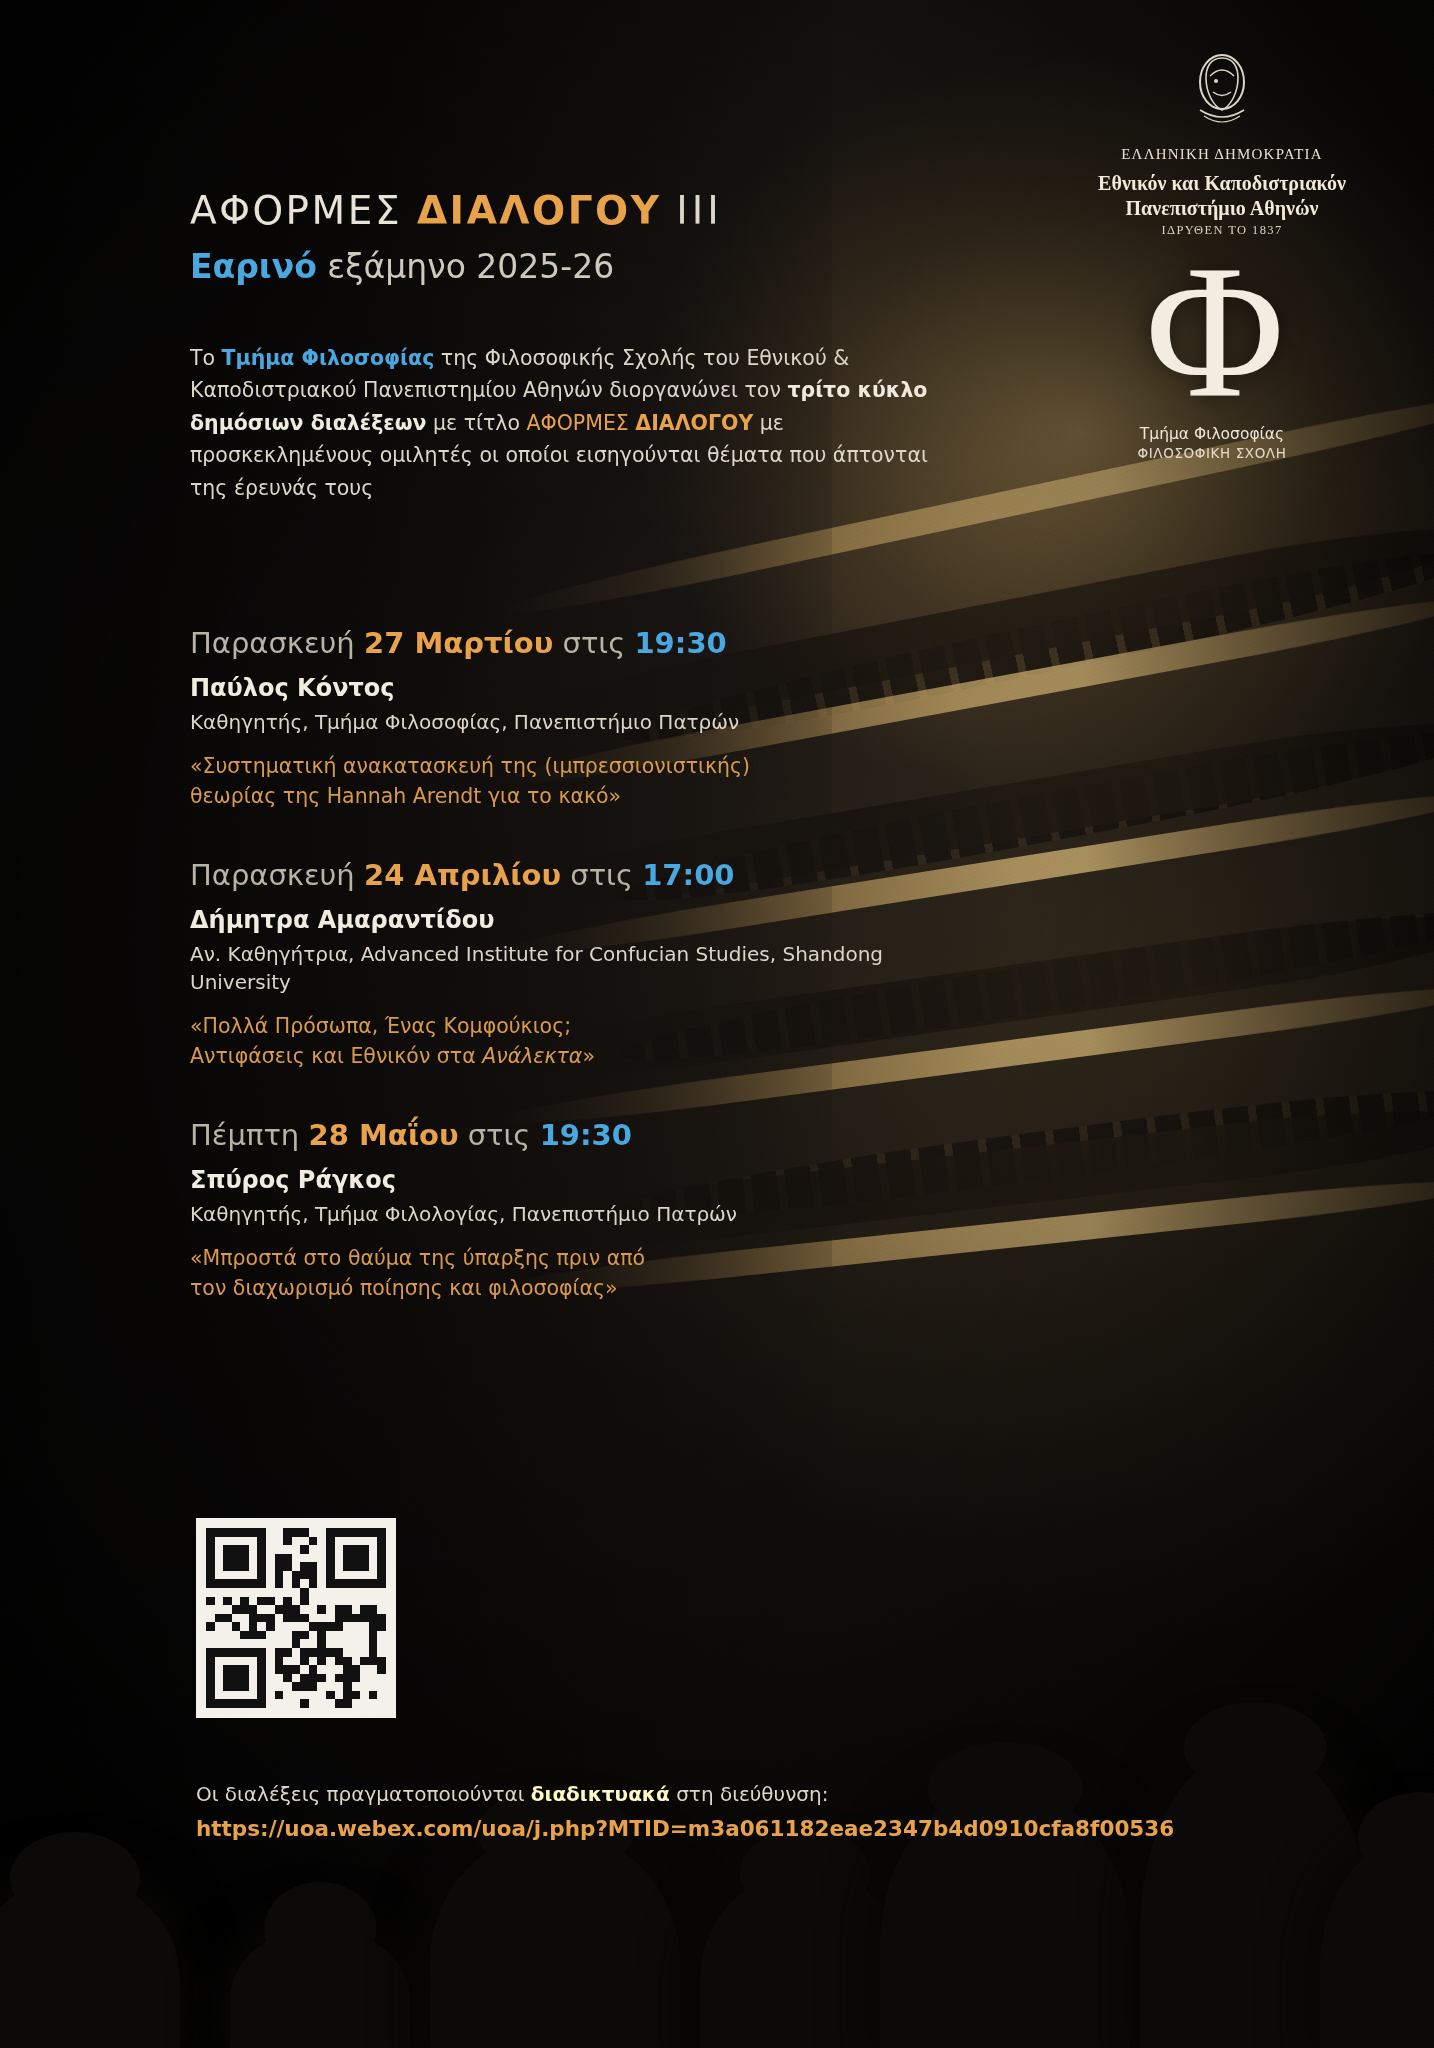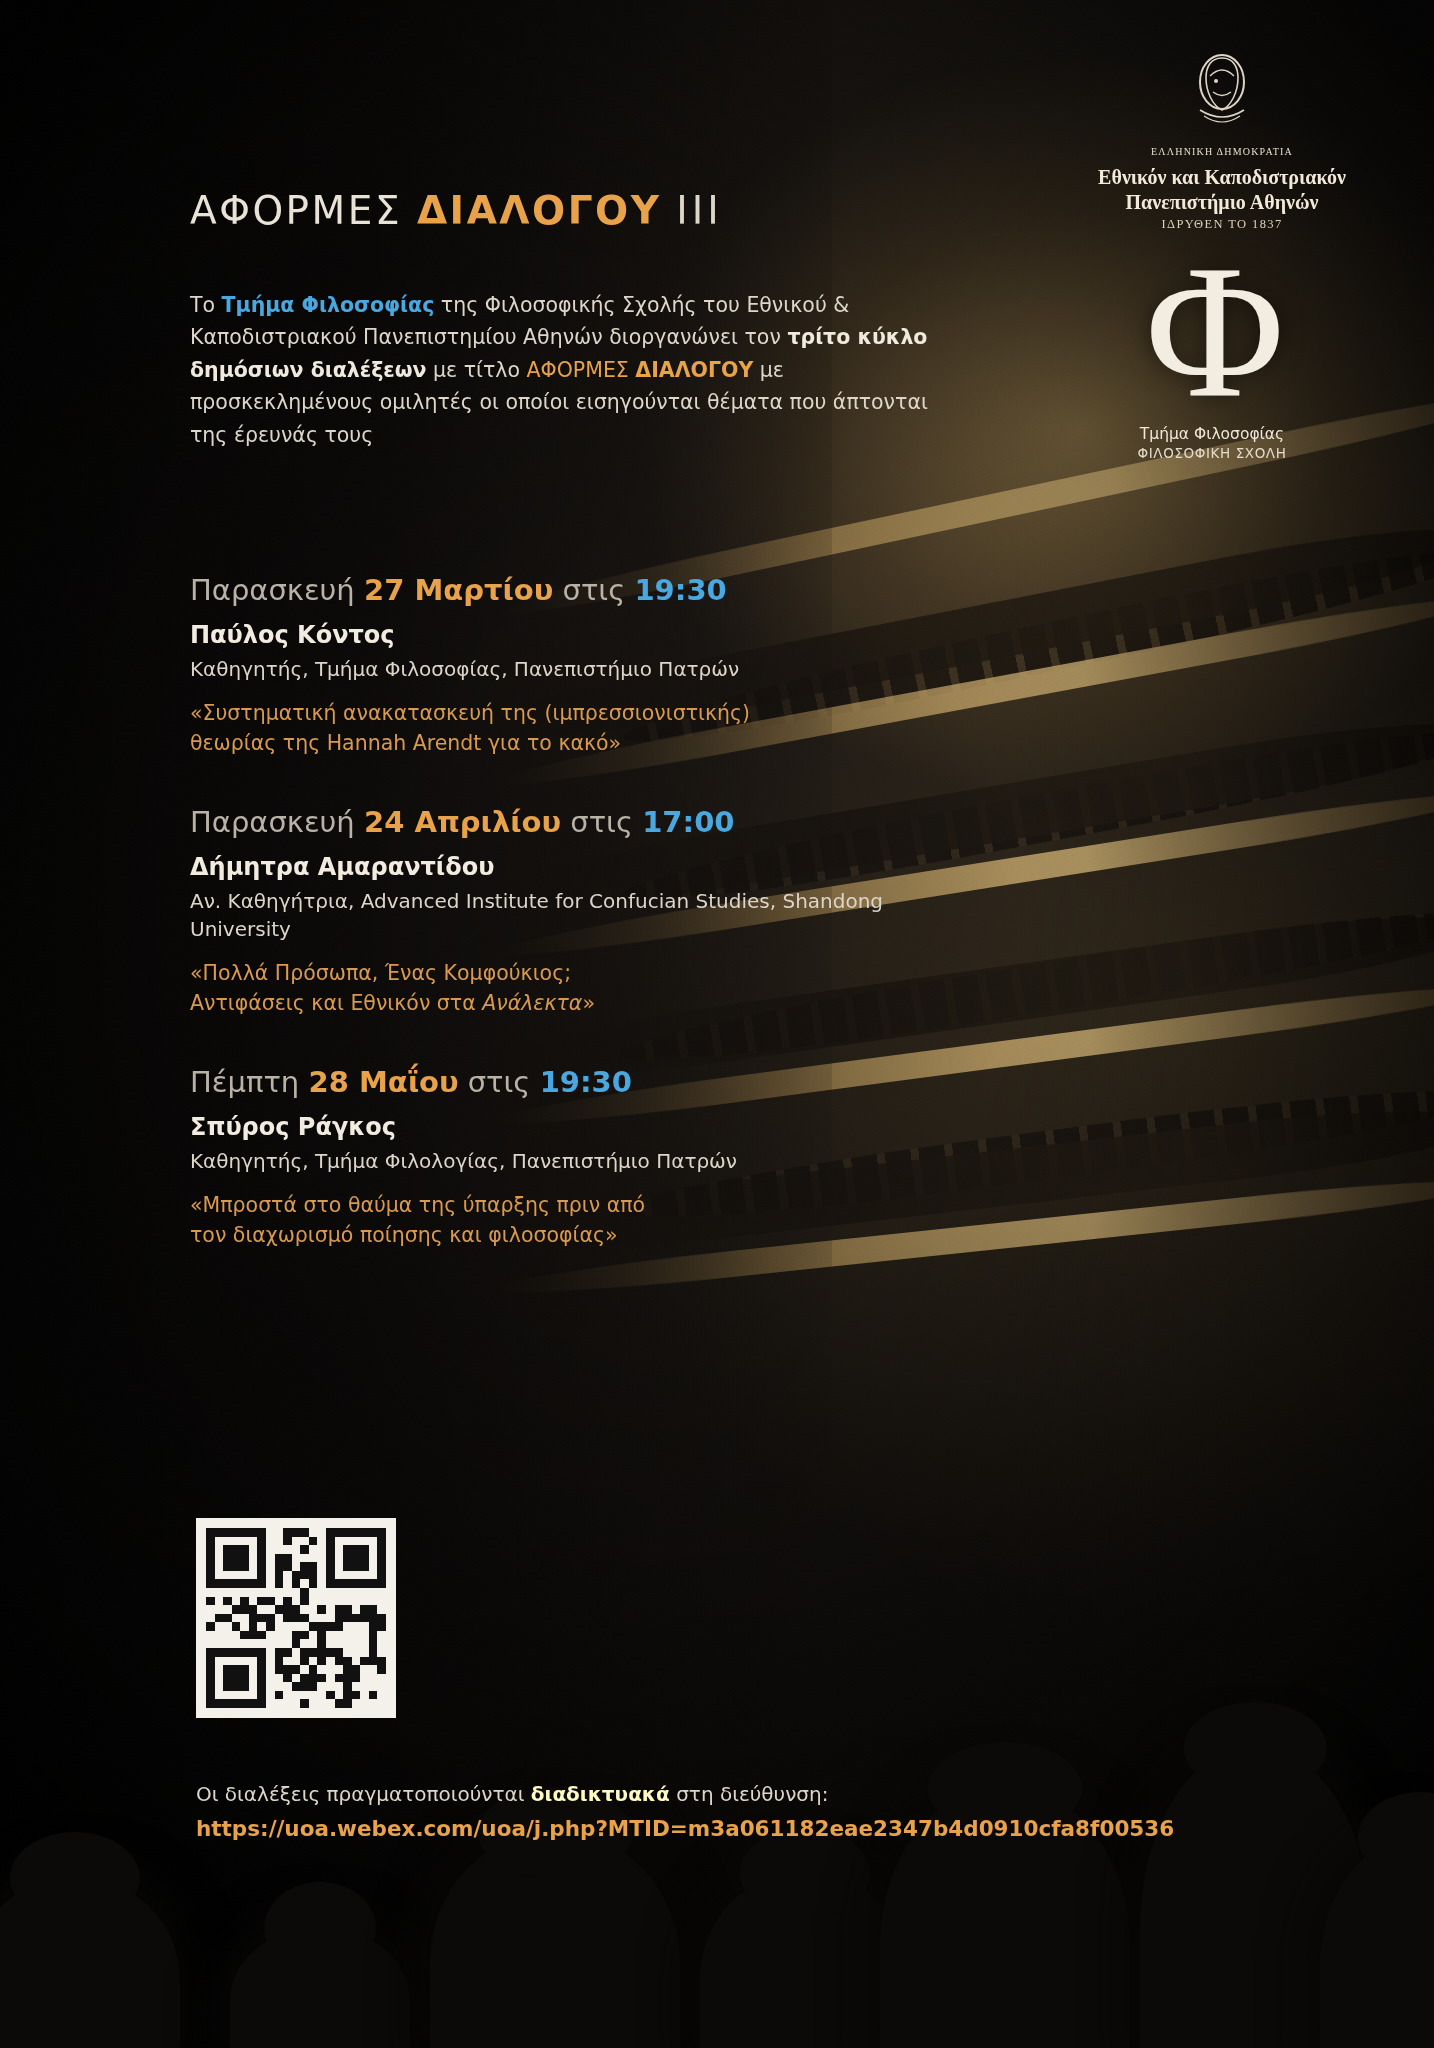--- a/index.html
+++ b/index.html
@@ -100,21 +100,21 @@
     top: 48px;
     width: 300px;
     text-align: center;
     color: #efe6d6;
   }
   .uni-seal {
     width: 72px; height: 86px;
     margin: 0 auto 8px;
     opacity: 0.92;
   }
-  .uni-line1 { font-family:"Liberation Serif", serif; font-size: 10px; letter-spacing: 1.2px; margin-bottom: 8px; color:#e8dfcf;}
+  .uni-line1 { font-family:"Liberation Serif", serif; font-size: 15px; letter-spacing: 1.2px; margin-bottom: 8px; color:#e8dfcf;}
   .uni-line2 { font-family:"Liberation Serif", serif; font-size: 20px; line-height: 1.25; font-weight: 700; color:#f2ead9;}
   .uni-line3 { font-family:"Liberation Serif", serif; font-size: 12.5px; letter-spacing: 1.4px; margin-top: 2px; color:#ddd2be;}
 
   .phi-block { position:absolute; right: 112px; top: 255px; width: 220px; text-align:center; }
   .phi-glyph {
     font-family:"Liberation Serif", serif;
     font-size: 190px;
     line-height: 0.82;
     color: #f3ece0;
     font-weight: 400;
@@ -282,20 +282,24 @@
   </div>
 
   <div class="col">
 
     <div class="title-main">
       <span>ΑΦΟΡΜΕΣ</span>
       <span class="accent">ΔΙΑΛΟΓΟΥ</span>
       <span class="num">ΙΙΙ</span>
     </div>
 
+    <div class="subtitle">
+      <span class="hl">Εαρινό</span>
+      <span>εξάμηνο 2025-26</span>
+    </div>
 
     <p class="intro"><span>Το </span><span class="blue">Τμήμα Φιλοσοφίας</span><span> της Φιλοσοφικής Σχολής του Εθνικού &amp; Καποδιστριακού Πανεπιστημίου Αθηνών διοργανώνει τον </span><b>τρίτο κύκλο δημόσιων διαλέξεων</b><span> με τίτλο </span><span class="gold">ΑΦΟΡΜΕΣ </span><span class="gold-b">ΔΙΑΛΟΓΟΥ</span><span> με προσκεκλημένους ομιλητές οι οποίοι εισηγούνται θέματα που άπτονται της έρευνάς τους</span></p>
 
     <div class="events">
 
       <div class="event">
         <div class="ev-date">
           <span>Παρασκευή</span>
           <span class="d">27 Μαρτίου</span>
           <span>στις</span>

